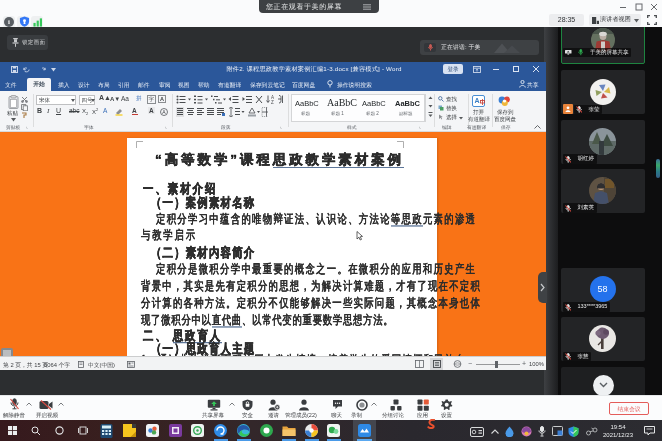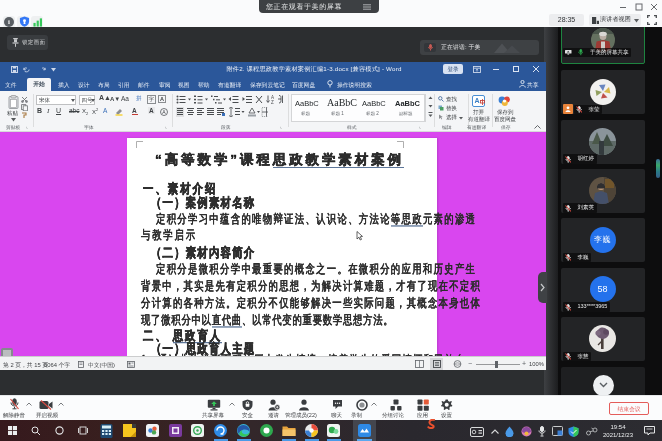--- a/index.html
+++ b/index.html
@@ -221,34 +221,20 @@
               <rect x="2.2" y="0.5" width="2" height="3.4" rx="1" fill="#e4e5e6"></rect>
               <path d="M1 3 C1 5.6 5.4 5.6 5.4 3"></path>
               <line x1="3.2" y1="5.2" x2="3.2" y2="6.8"></line>
             </g>
             <line x1="0.5" y1="0.5" x2="6" y2="6.5" stroke="#d84b42" stroke-width="1.1"></line>
           </svg>
    <span class="cjk" style="font-size:5.5px;line-height:9.5px;color:#e8e9ea;vertical-align:top;margin-left:2px">刘素英</span>
   </div>
  </div>
 
- <div class="ab" style="left:3px;top:191px;width:83.5px;height:44px;background:#232426;border-radius:2px">
-  <div class="ab" style="left:28.5px;top:8.5px;width:26px;height:26px;border-radius:50%;background:#2472ec;text-align:center"><span class="cjk" style="font-size:8px;line-height:26px;color:#fff;letter-spacing:0.5px">李巍</span></div>
-  <div class="ab" style="left:1.5px;top:34.5px;height:9.5px;background:rgba(8,8,8,0.7);border-radius:1px;white-space:nowrap;padding:0 3px 0 2px">
-   <svg style="vertical-align:top;margin-top:1.5px" width="6.5" height="7" viewBox="0 0 6.5 7">
-            <g stroke="#e4e5e6" stroke-width="0.9" fill="none">
-              <rect x="2.2" y="0.5" width="2" height="3.4" rx="1" fill="#e4e5e6"></rect>
-              <path d="M1 3 C1 5.6 5.4 5.6 5.4 3"></path>
-              <line x1="3.2" y1="5.2" x2="3.2" y2="6.8"></line>
-            </g>
-            <line x1="0.5" y1="0.5" x2="6" y2="6.5" stroke="#d84b42" stroke-width="1.1"></line>
-          </svg>
-   <span class="cjk" style="font-size:5.5px;line-height:9.5px;color:#e8e9ea;vertical-align:top;margin-left:2px">李巍</span>
-  </div>
- </div>
 
  <div class="ab" style="left:3px;top:240.5px;width:83.5px;height:44px;background:#232426;border-radius:2px">
   <div class="ab" style="left:28.5px;top:8.5px;width:26px;height:26px;border-radius:50%;background:#2472ec;text-align:center;font-size:9px;line-height:26px;color:#fff">58</div>
   <div class="ab" style="left:1.5px;top:34.5px;height:9.5px;background:rgba(8,8,8,0.7);border-radius:1px;white-space:nowrap;padding:0 3px 0 2px">
    <svg style="vertical-align:top;margin-top:1.5px" width="6.5" height="7" viewBox="0 0 6.5 7">
             <g stroke="#e4e5e6" stroke-width="0.9" fill="none">
               <rect x="2.2" y="0.5" width="2" height="3.4" rx="1" fill="#e4e5e6"></rect>
               <path d="M1 3 C1 5.6 5.4 5.6 5.4 3"></path>
               <line x1="3.2" y1="5.2" x2="3.2" y2="6.8"></line>
             </g>
@@ -591,21 +577,21 @@
           <circle cx="6.5" cy="6" r="1.6" fill="#fff"></circle>
         </svg>
   <span class="cjk ab" style="left:497px;top:18px">保存到</span>
   <span class="cjk ab" style="left:494px;top:24.5px">百度网盘</span>
   <span class="cjk ab" style="left:501px;top:32.5px;font-size:4.8px;color:#5f6368">保存</span>
   <svg class="ab" style="left:534px;top:34px" width="7" height="4" viewBox="0 0 7 4">
           <path d="M0.5 3.5 L3.5 0.5 L6.5 3.5" stroke="#55585b" stroke-width="0.9" fill="none"></path>
         </svg>
  </div>
 
- <div class="ab" id="docarea" style="left:0;top:70px;width:546px;height:224px;background:#d946ef;overflow:hidden;color:#262626;-webkit-text-stroke:0.4px #2e2e2e;text-shadow:0 0 0.4px #333">
+ <div class="ab" id="docarea" style="left:0;top:70px;width:546px;height:224px;background:#f97316;overflow:hidden;color:#262626;-webkit-text-stroke:0.4px #2e2e2e;text-shadow:0 0 0.4px #333">
   <div class="ab" style="left:127px;top:6px;width:310px;height:218px;background:#fff;box-shadow:1px 0 2px rgba(0,0,0,0.15)"></div>
   <svg class="ab" style="left:136px;top:9px" width="7" height="7" viewBox="0 0 7 7">
           <path d="M7 0.5 L0.5 0.5 L0.5 7" fill="none" stroke="#9a9a9a" stroke-width="0.8"></path>
         </svg>
   <svg class="ab" style="left:397px;top:9px" width="7" height="7" viewBox="0 0 7 7">
           <path d="M0 0.5 L6.5 0.5 L6.5 7" fill="none" stroke="#9a9a9a" stroke-width="0.8"></path>
         </svg>
   <div class="cjk ab" style="left:149px;top:19px;width:261px;text-align:center;font-size:13.5px;font-weight:bold;letter-spacing:2.9px;color:#141414">“高等数学”课程<span style="border-bottom:0.8px solid #5d7699">思政教学素材案例</span></div>
   <div class="cjk ab" style="left:143px;top:47.5px;font-size:10.4px;font-weight:bold;letter-spacing:2px;transform:scaleY(1.25);transform-origin:0 0;color:#1a1a1a">一、素材介绍</div>
   <div class="cjk ab" style="left:151px;top:62px;font-size:10.4px;font-weight:bold;letter-spacing:1.2px;transform:scaleY(1.25);transform-origin:0 0;color:#1a1a1a">（一）案例素材名称</div>

